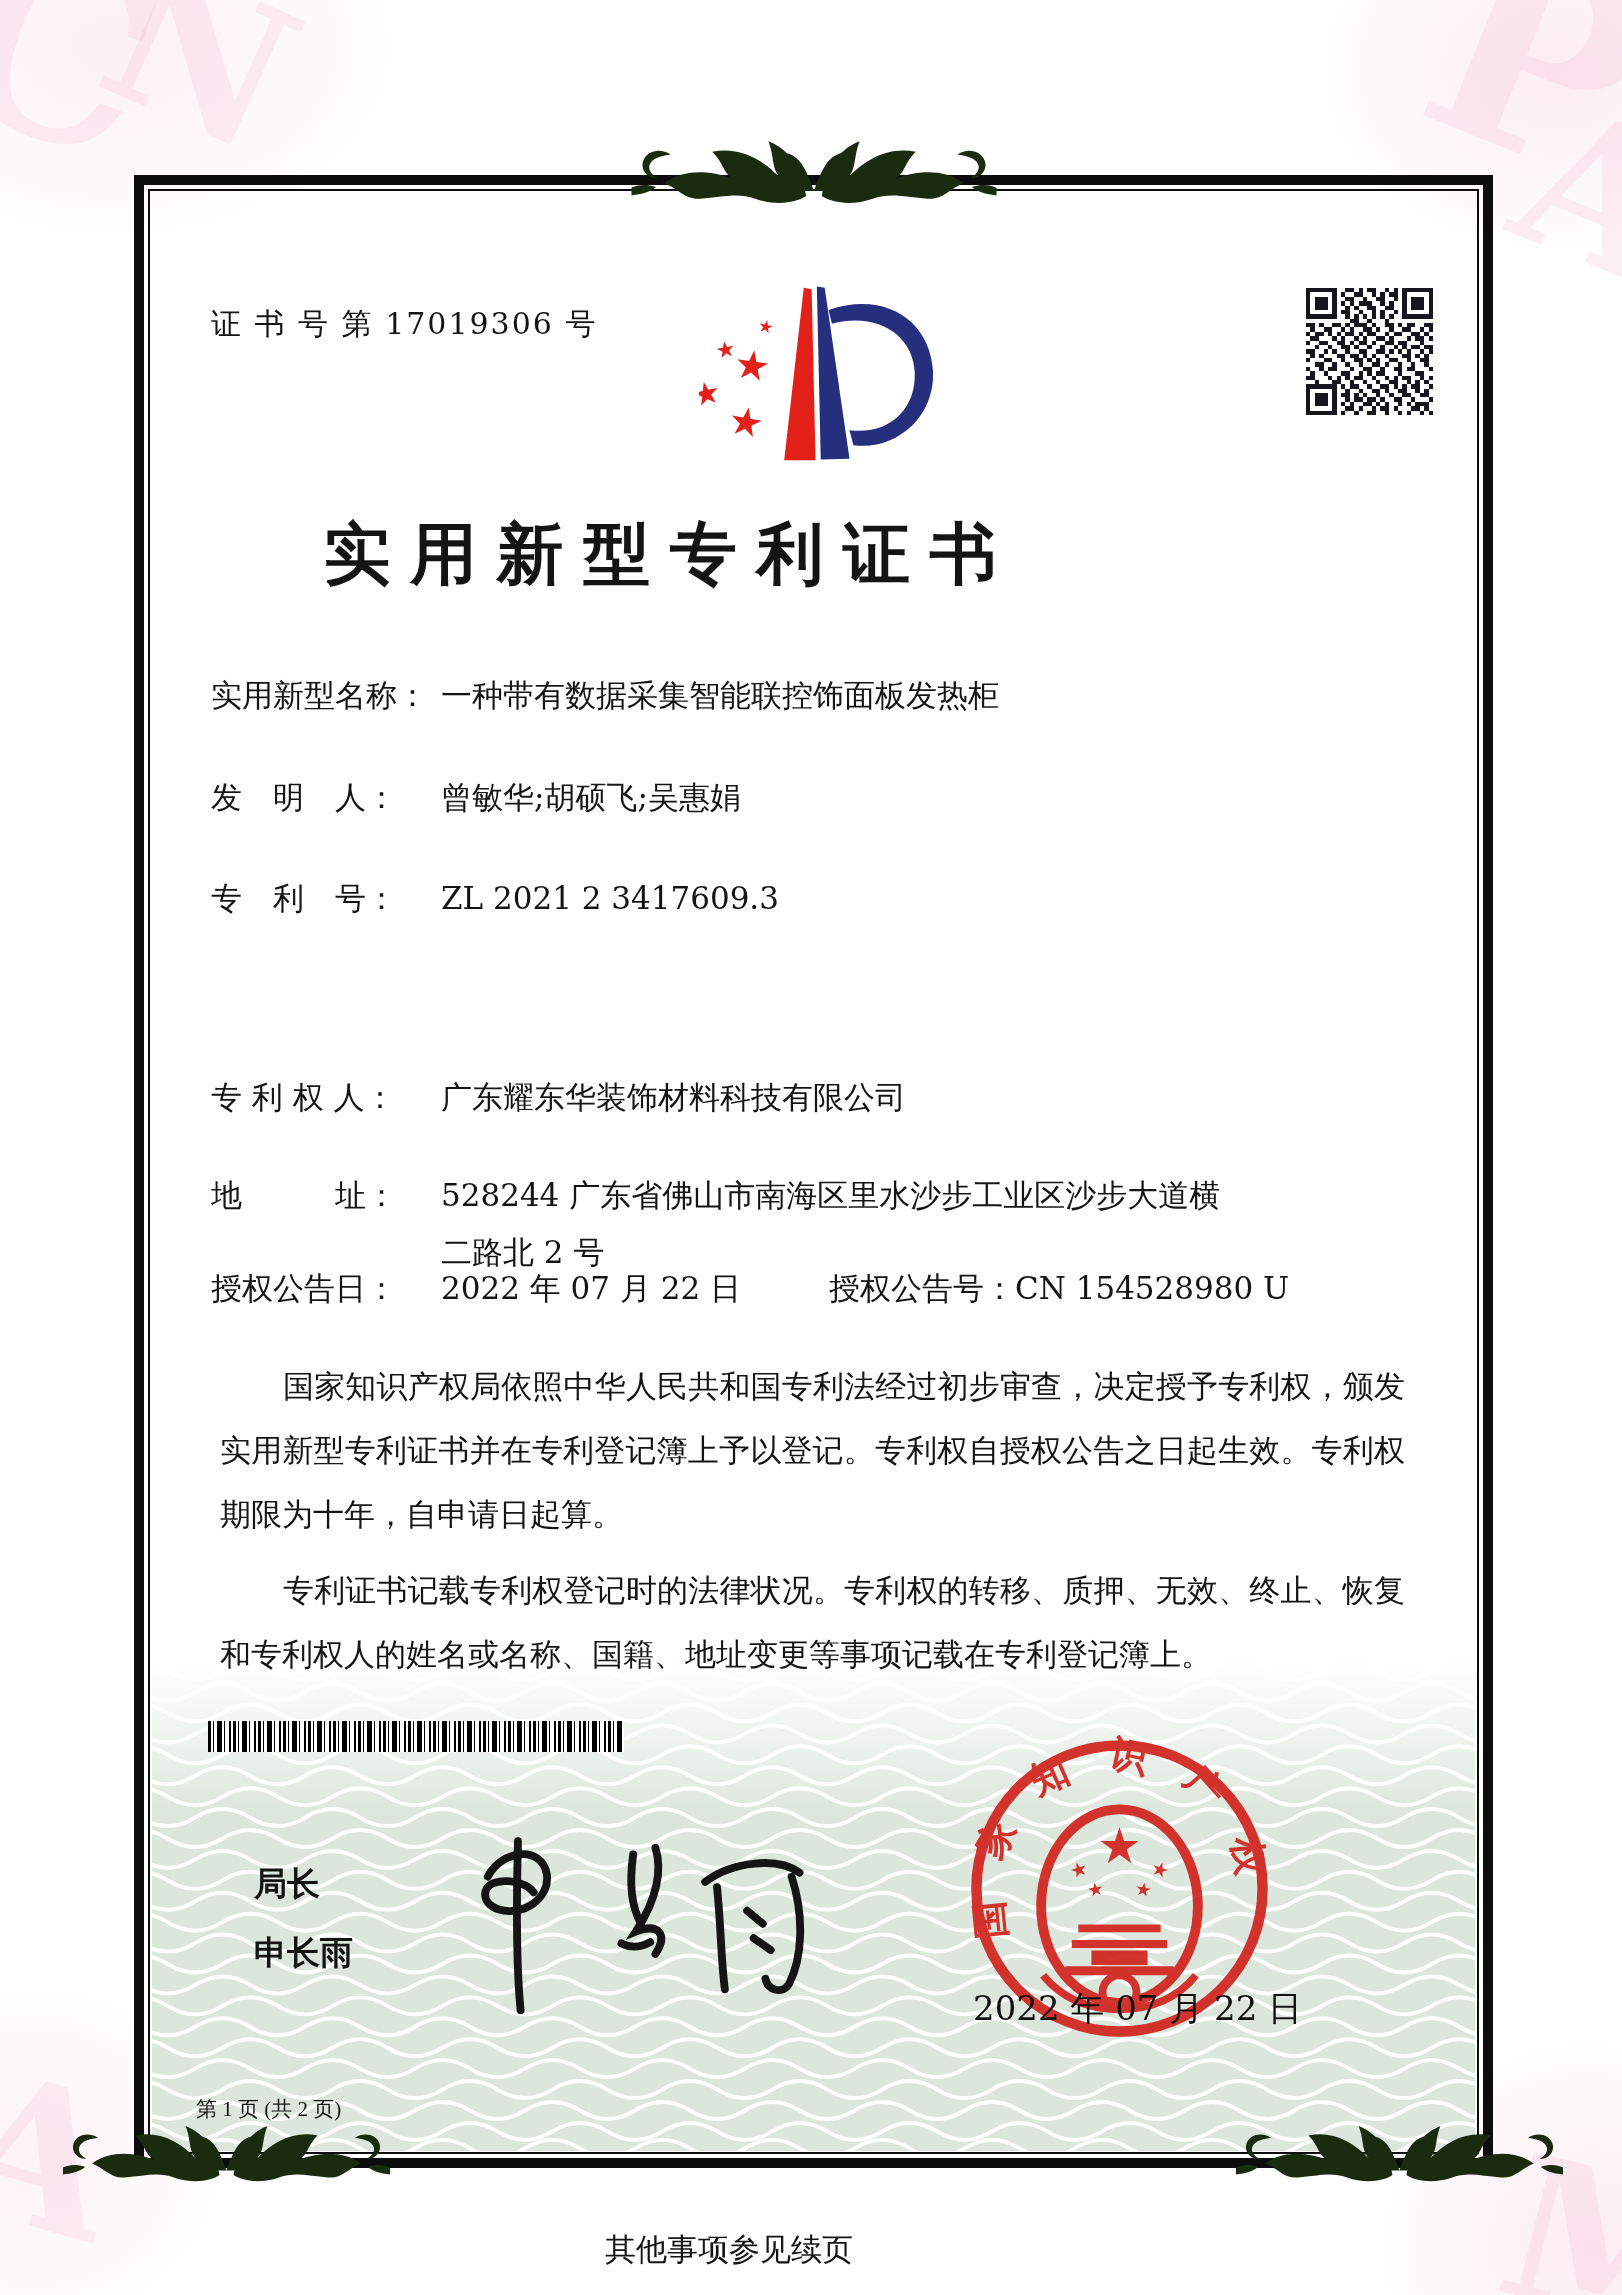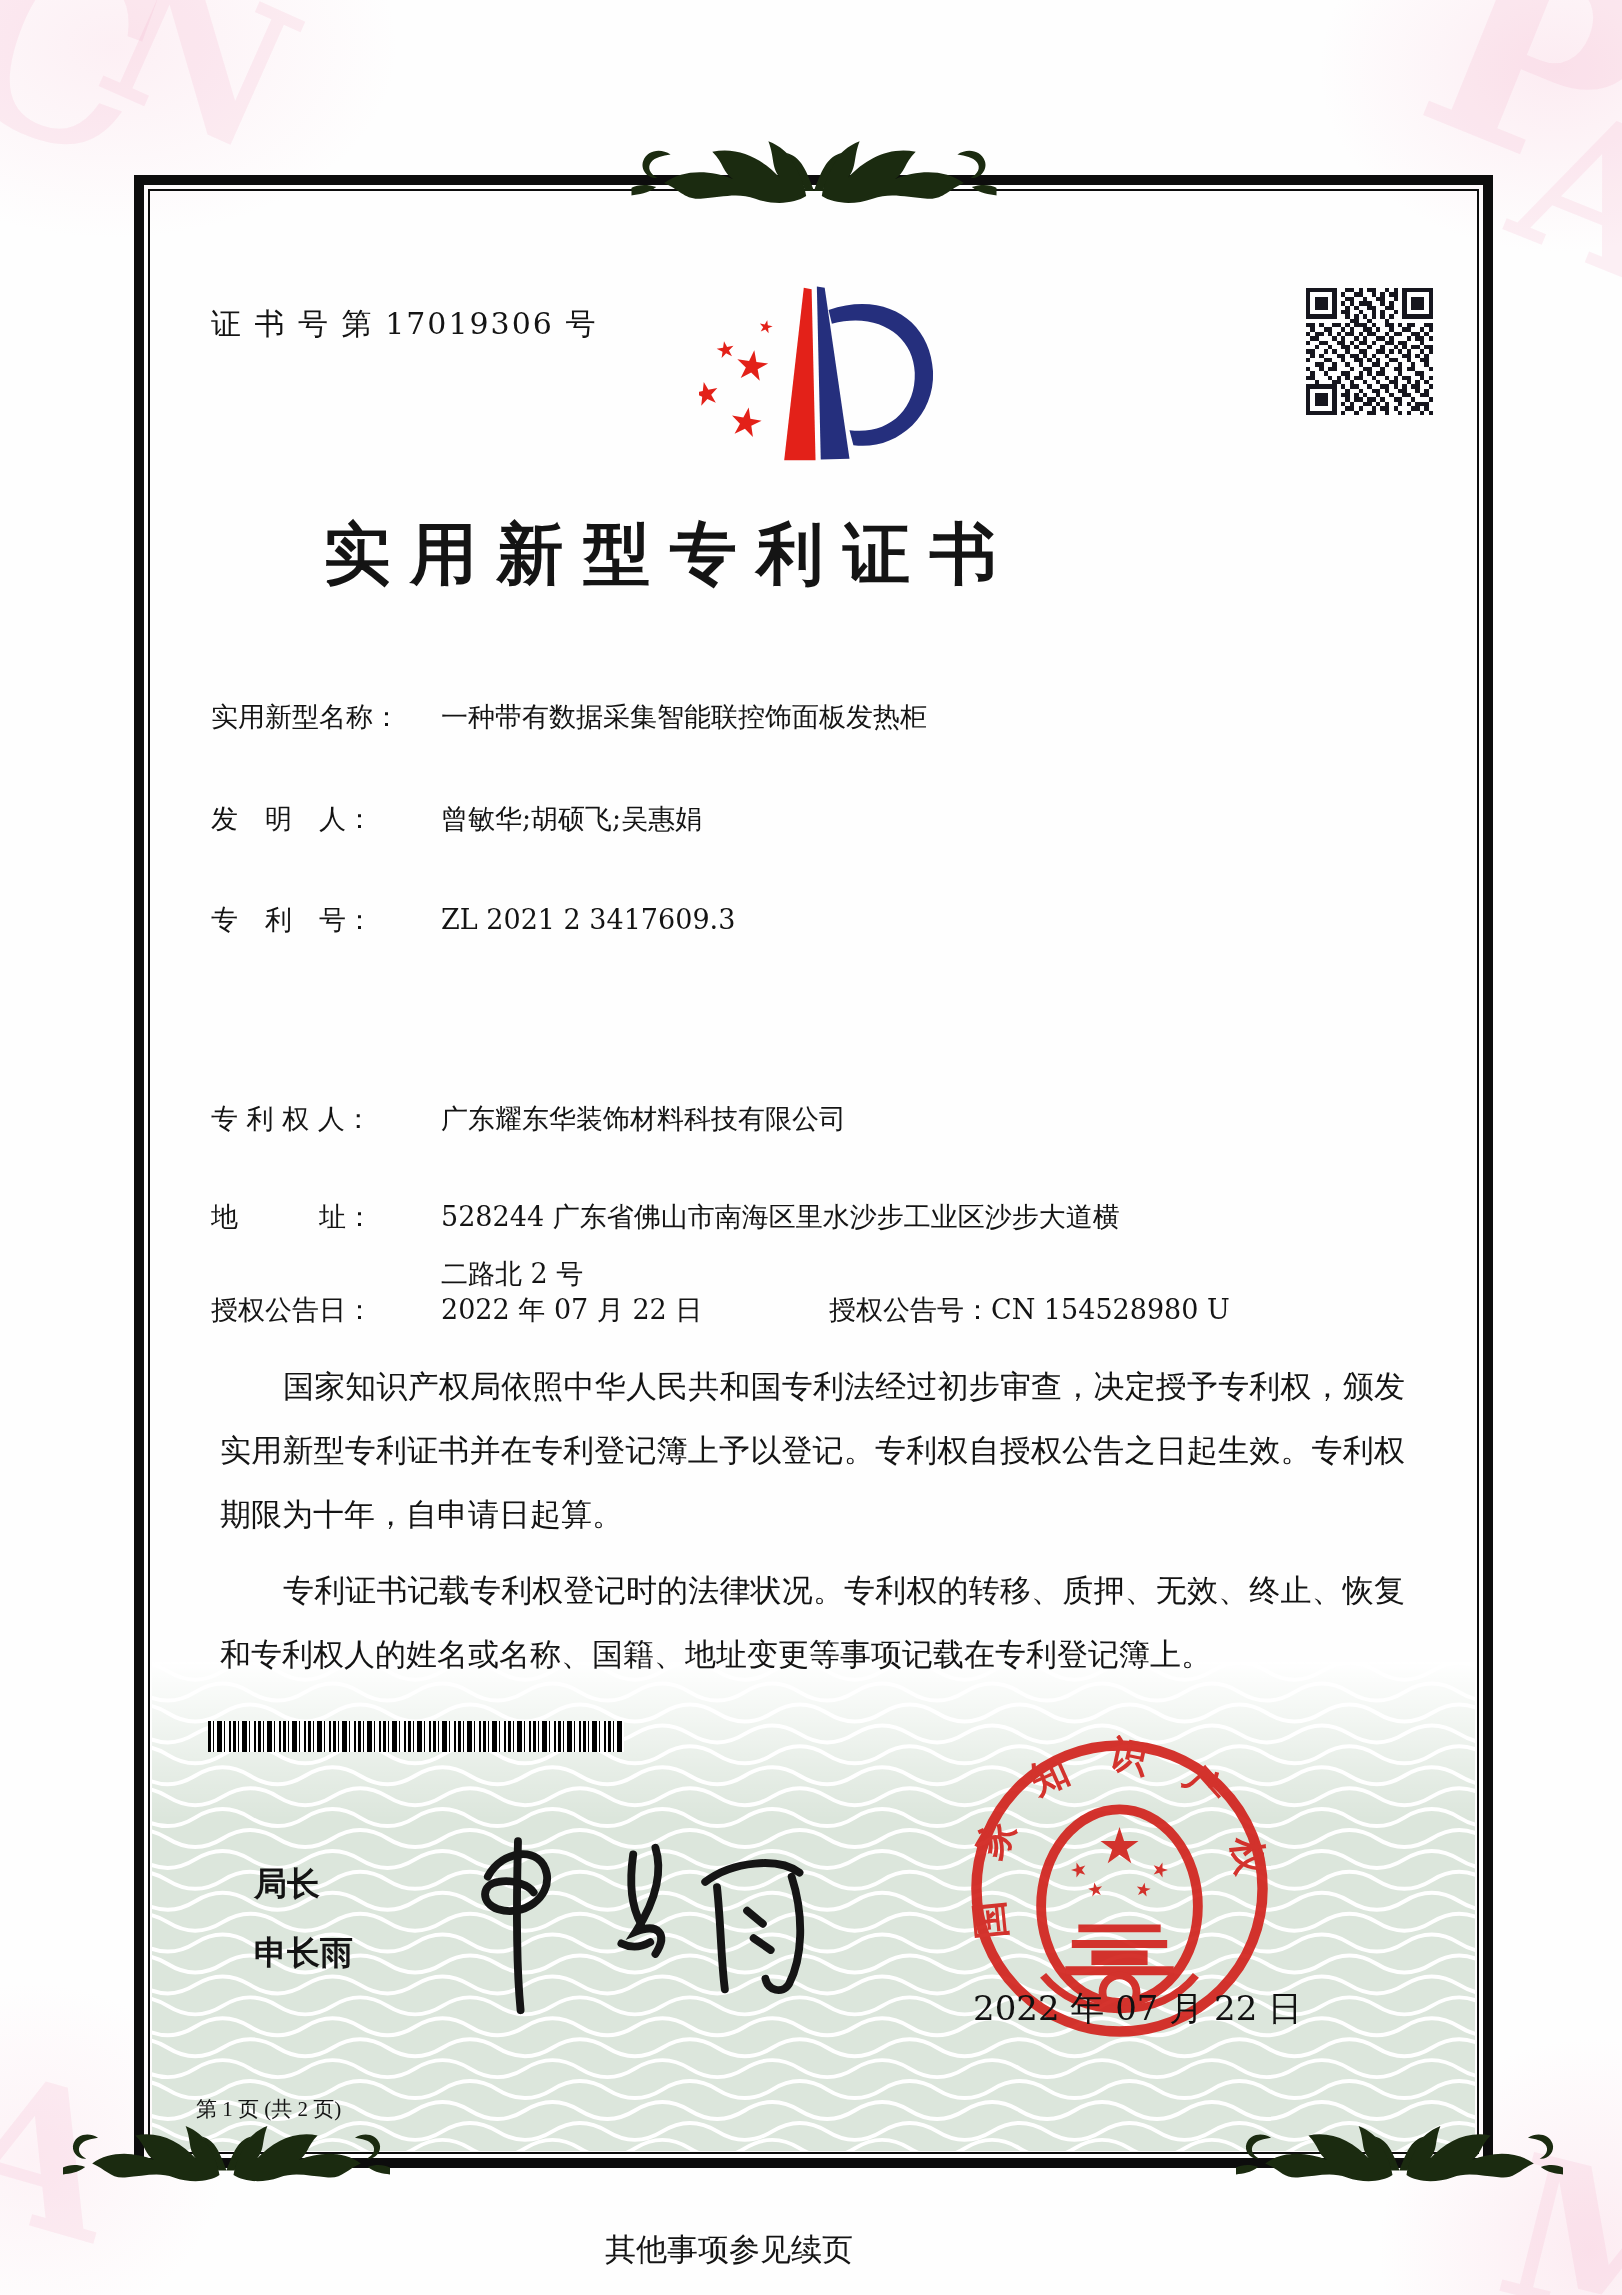--- a/index.html
+++ b/index.html
@@ -20,21 +20,21 @@
   .frame-inner{position:absolute; left:3.9px; top:3.9px; right:3.9px; bottom:3.9px; border:2.6px solid #0d0d0d;}
   .waves{position:absolute; left:152px; top:1662px; width:1323px; height:489px; z-index:2;}
   .wave-fade{position:absolute; left:152px; top:1662px; width:1323px; height:157px; z-index:3;
       background:linear-gradient(#ffffff, rgba(255,255,255,0));}
   .orn{position:absolute; z-index:6;}
   .cert-no{position:absolute; left:211px; top:284px; font-size:30px; letter-spacing:2px; z-index:5;margin-top:20px;}
   .logo{position:absolute; left:699px; top:280px; width:237px; height:188px; z-index:5;}
   .qr{position:absolute; left:1306px; top:288px; width:127px; height:127px; z-index:5;}
   .title{position:absolute; left:0; top:509px; width:1320px; text-align:center;
       font-size:67px; font-weight:700; letter-spacing:19.6px; text-indent:19.6px; z-index:5;}
-  .row{position:absolute; left:211px; font-size:27px; white-space:nowrap; z-index:5;margin-top:24px;}
+  .row{position:absolute; left:211px; font-size:31px; white-space:nowrap; z-index:5;}
   .row .lab{display:inline-block; min-width:230px;}
   .para{position:absolute; left:208px; top:1342px; width:1209px; font-size:31px;
       line-height:64px; text-align:justify; z-index:5;}
   .para p{margin:12px; text-indent:63px;}
   .barcode{position:absolute; left:208px; top:1721px; width:416px; height:31px; z-index:5;
       background:repeating-linear-gradient(90deg,#000 0 2.6px,#fff 2.6px 4.6px,#000 4.6px 5.9px,#fff 5.9px 9.2px,
       #000 9.2px 13.7px,#fff 13.7px 15.7px,#000 15.7px 17px,#fff 17px 21px,#000 21px 23px,#fff 23px 25px);}
   .dir{position:absolute; left:254px; font-size:33px; font-weight:700;
       font-family:"DejaVu Sans","Liberation Sans",sans-serif; z-index:5;text-align:right;}
   .sig{position:absolute; left:425px; top:1819px; width:419px; height:203px; z-index:5;}

